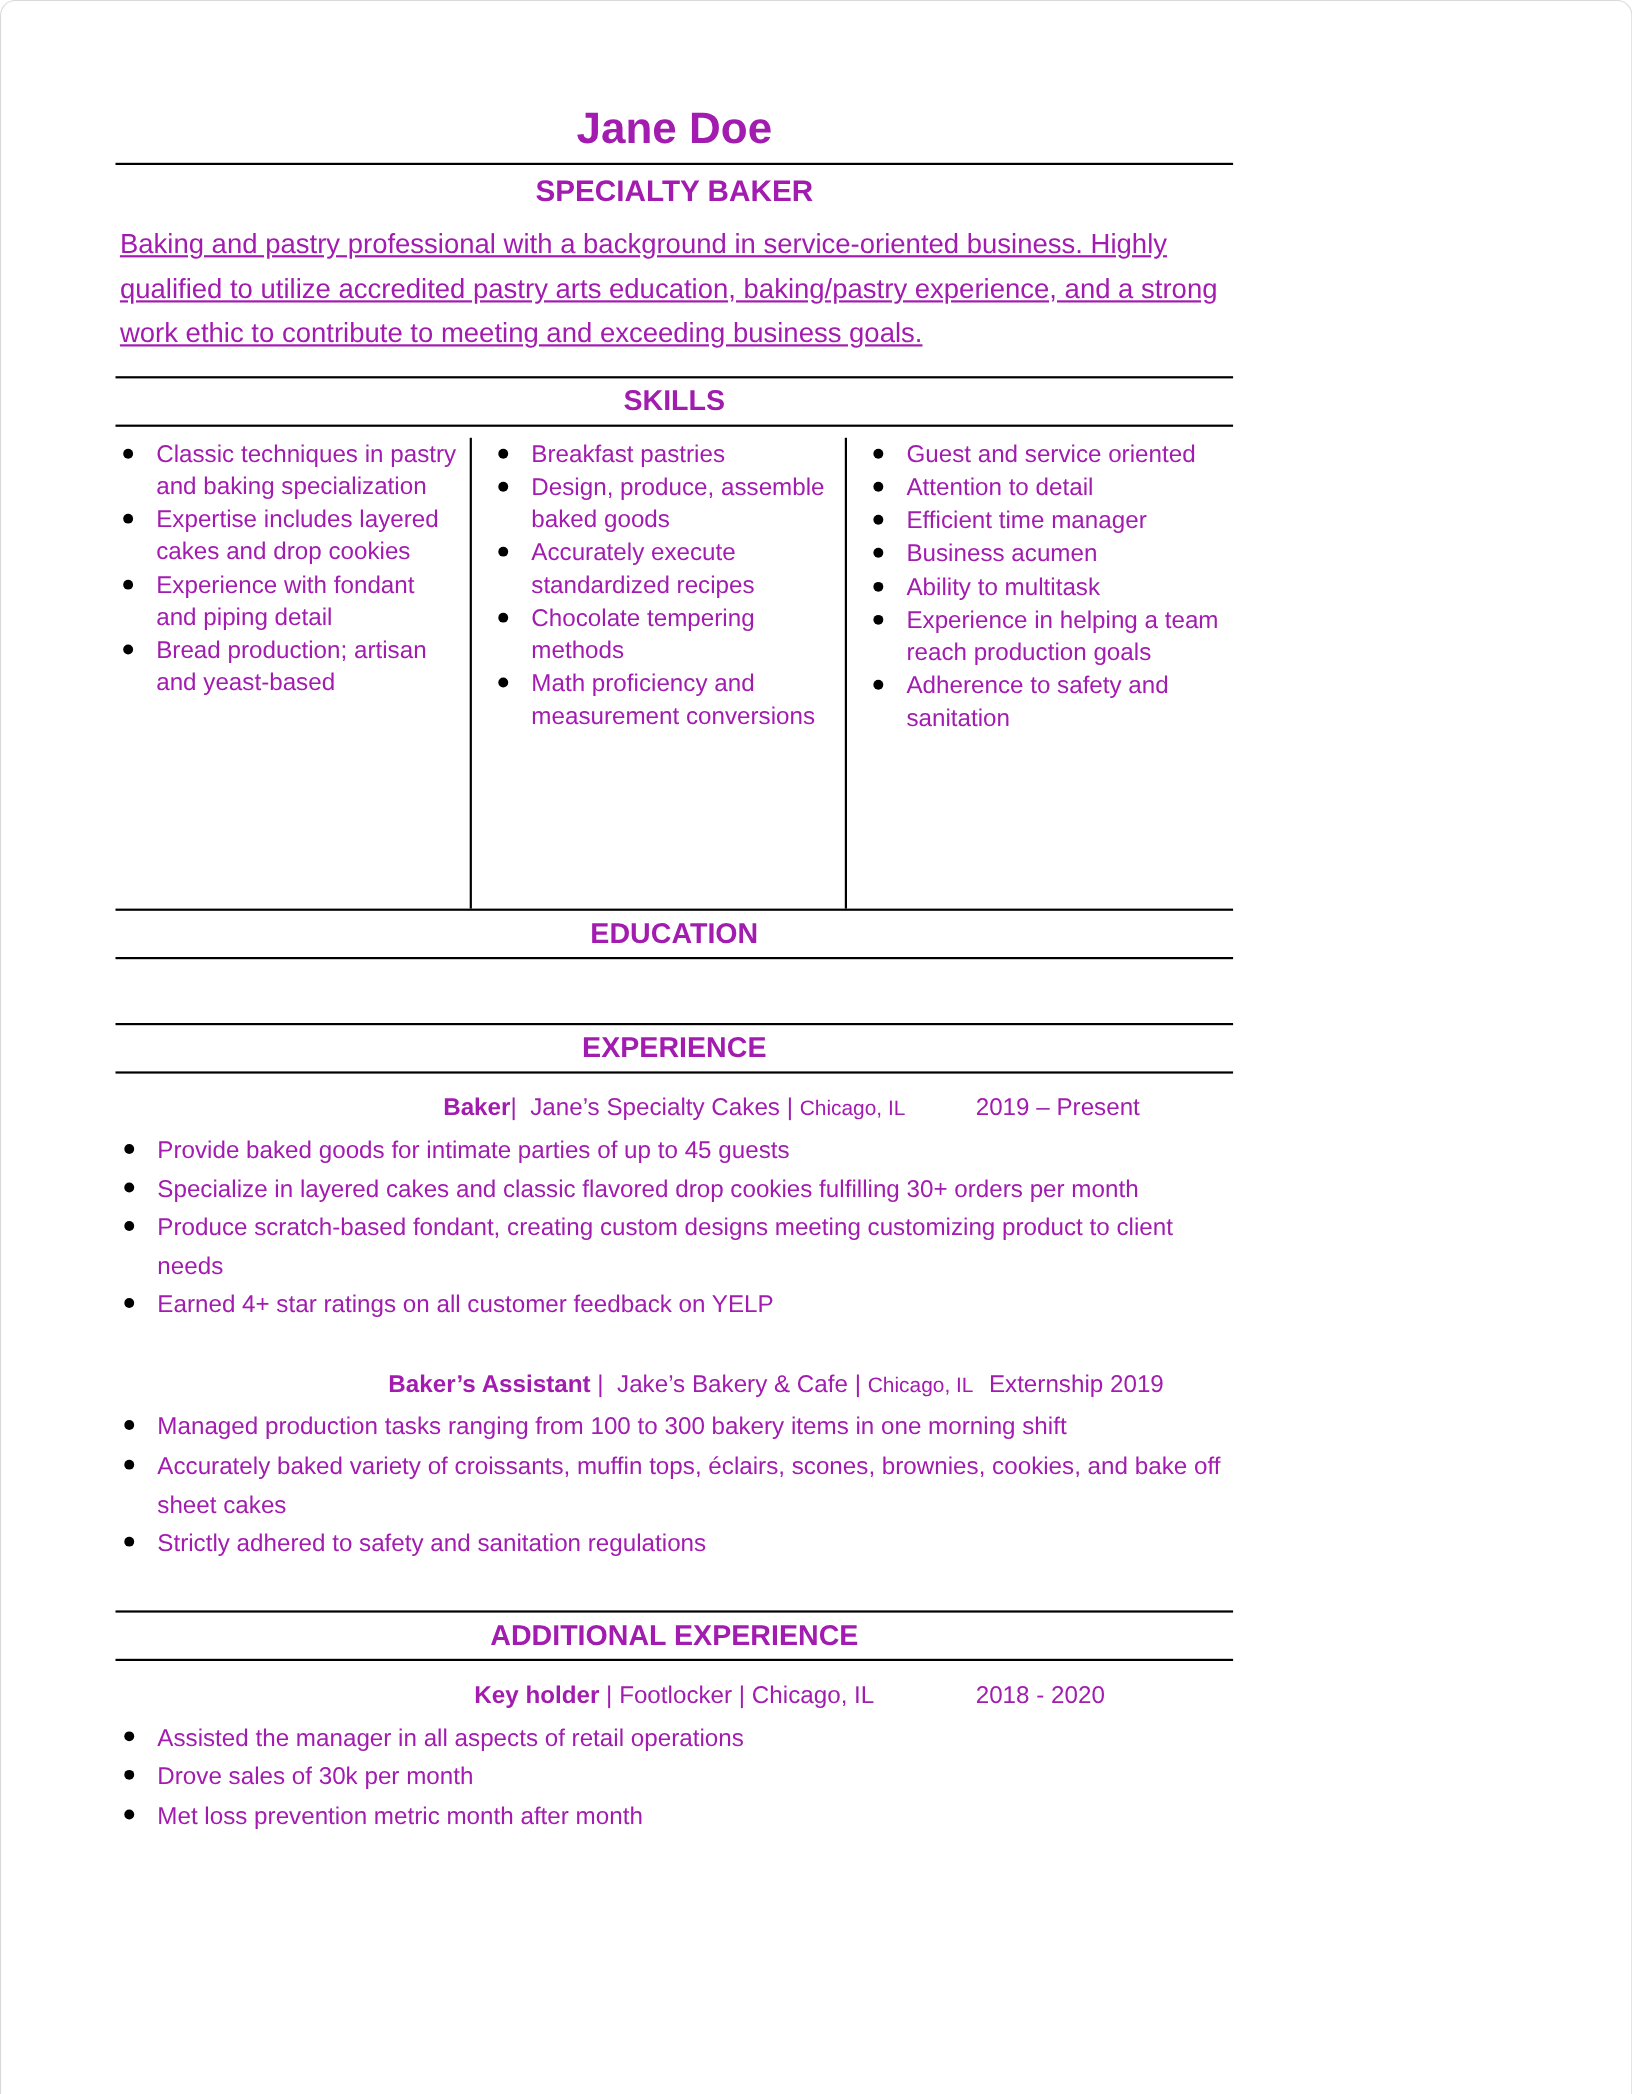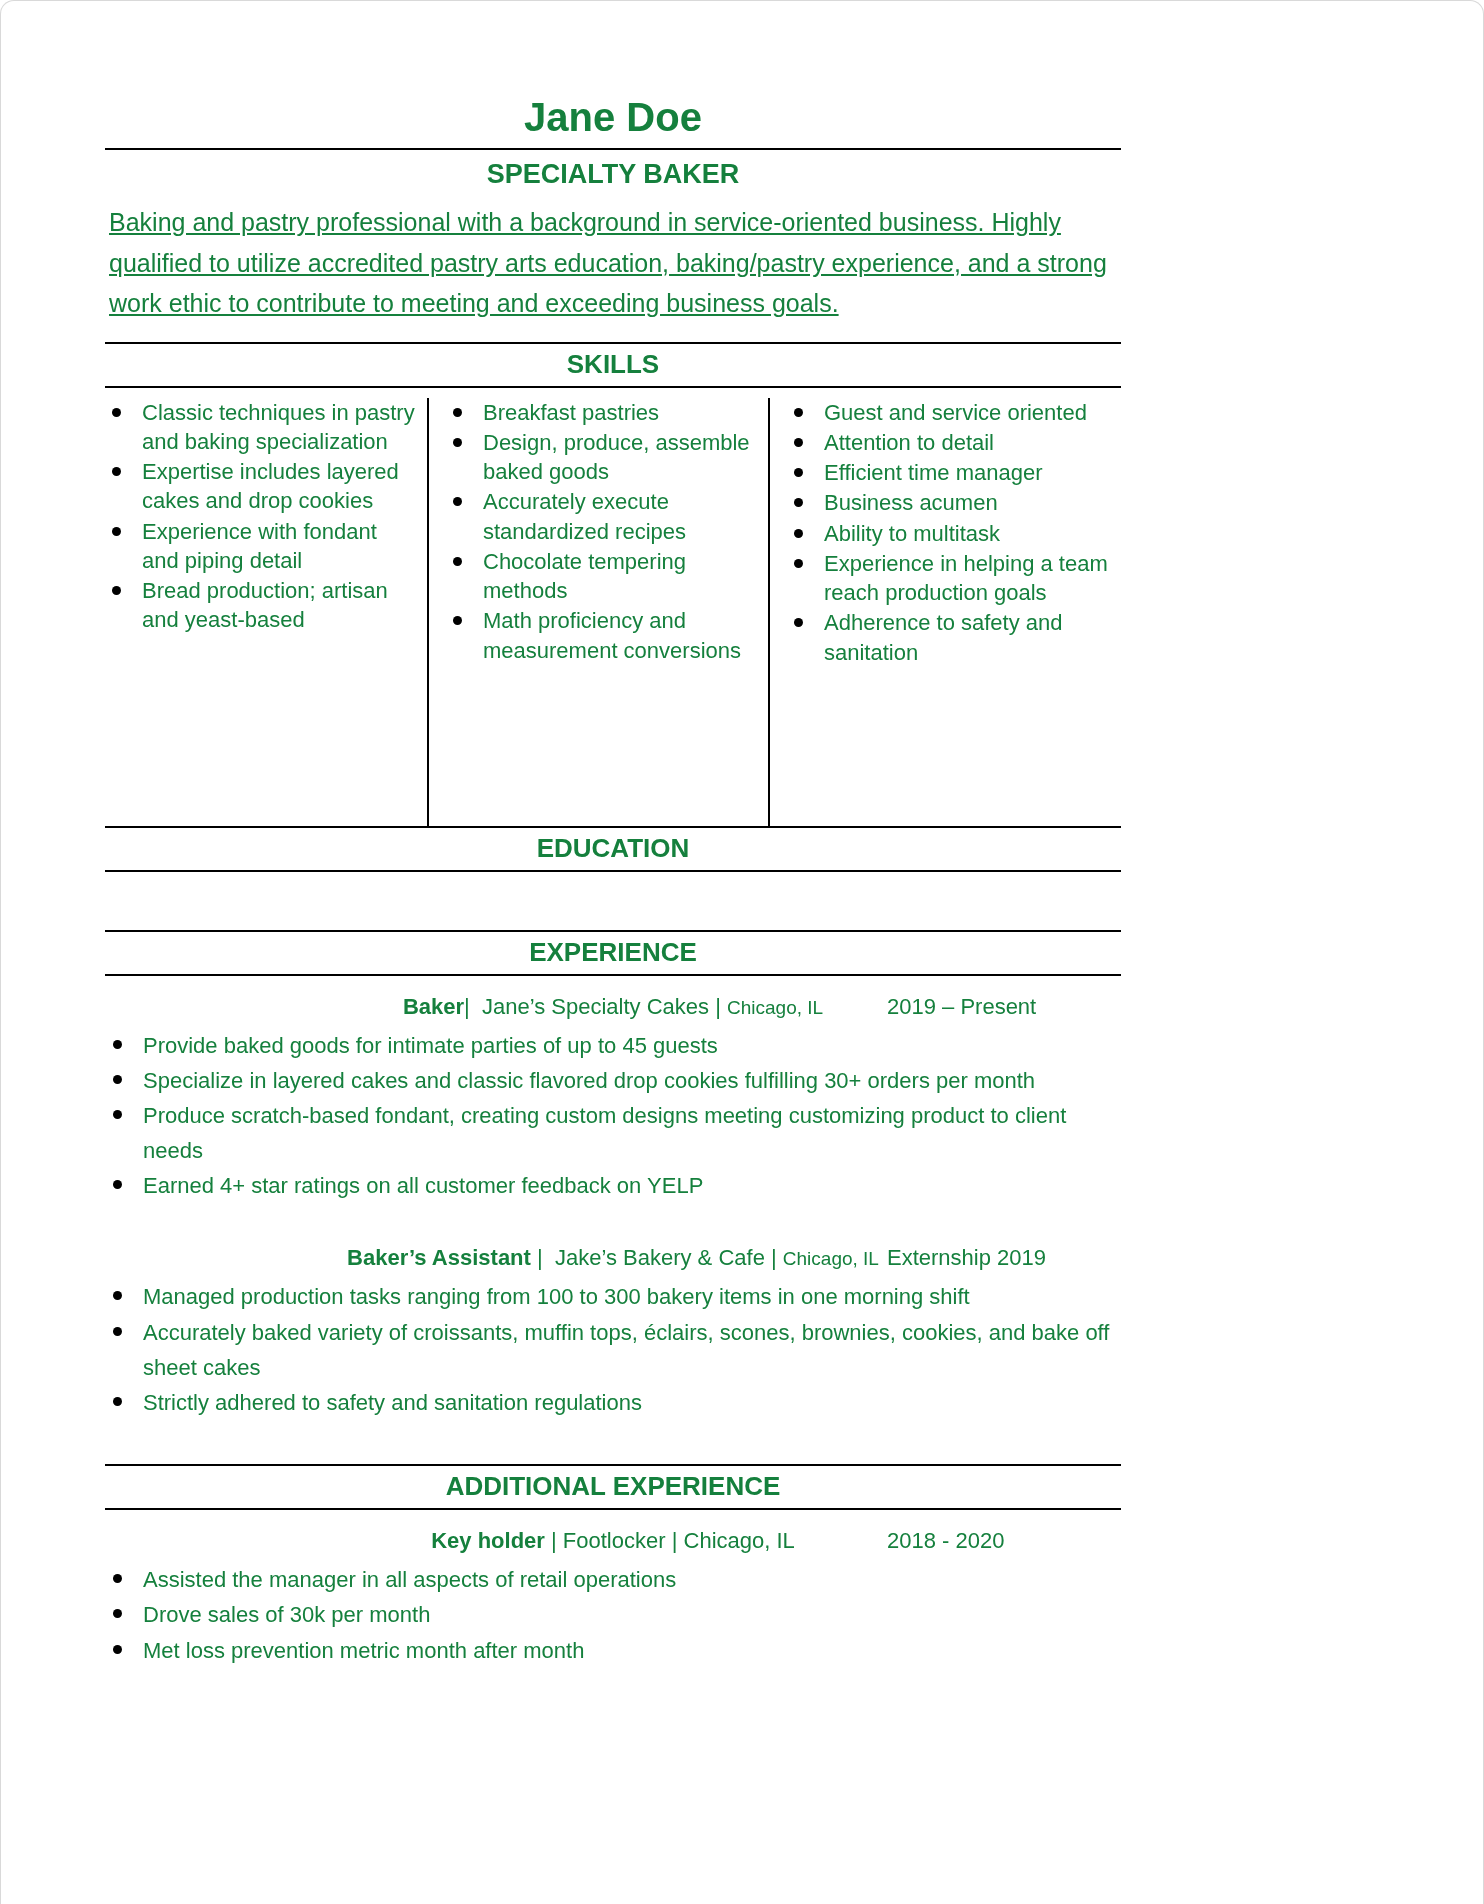--- a/index.html
+++ b/index.html
@@ -2,21 +2,21 @@
 <html><head>
 <meta charset="utf-8">
 <style>
   html, body { margin: 0; padding: 0; background: #ffffff; }
   .page {
     width: 1484px; height: 1904px; box-sizing: border-box;
     background: #ffffff;
     border: 1px solid #d9d9d9; border-bottom: none;
     border-radius: 14px 14px 0 0;
     font-family: "Liberation Sans", sans-serif;
-    color: #15803d; overflow: hidden;
+    color: #a21caf; overflow: hidden;
   }
   .content { margin-left: 104px; width: 1016px; padding-top: 94px; }
 
   .name { font-size: 40px; font-weight: 700; text-align: center; margin: 0 0 8px 0; }
   .rule { height: 0; border: none; border-top: 2px solid #000; margin: 0; }
 
   .role { font-size: 27px; font-weight: 700; text-align: center; margin-top: 9px; }
   .summary { font-size: 25px; line-height: 1.62; text-align: left; margin-top: 12px; padding: 0 4px; text-decoration: underline; }
 
   .section-rule { margin-top: 18px; }
@@ -37,21 +37,21 @@
   .pre { white-space: pre-wrap; }
 
   .gap-lg { margin-top: 58px; }
   .gap-md { margin-top: 44px; }
 
   
   .job-header { position: relative; margin-top: 18px; font-size: 22px; text-align: center; }
   .job-title { font-weight: 700; }
   .job-loc-small { font-size: 19px; }
   .job-dates { position: absolute; left: 782px; top: 0; font-size: 22px; }
-  .job-header.second { margin-top: 42px; }
+  .job-header.second { margin-top: 42px; margin-left: 12px; }
 
   .job-bullets { list-style: none; margin: 8px 0 0 0; padding: 0; font-size: 22px; line-height: 1.6; }
   .job-bullets li { position: relative; padding-left: 38px; }
   .job-bullets li::before { content: ""; position: absolute; left: 8px; top: 12px; width: 9px; height: 9px; background: #000; border-radius: 50%; }
 </style>
 </head>
 <body>
 
 <div class="page">
   <div class="content">

